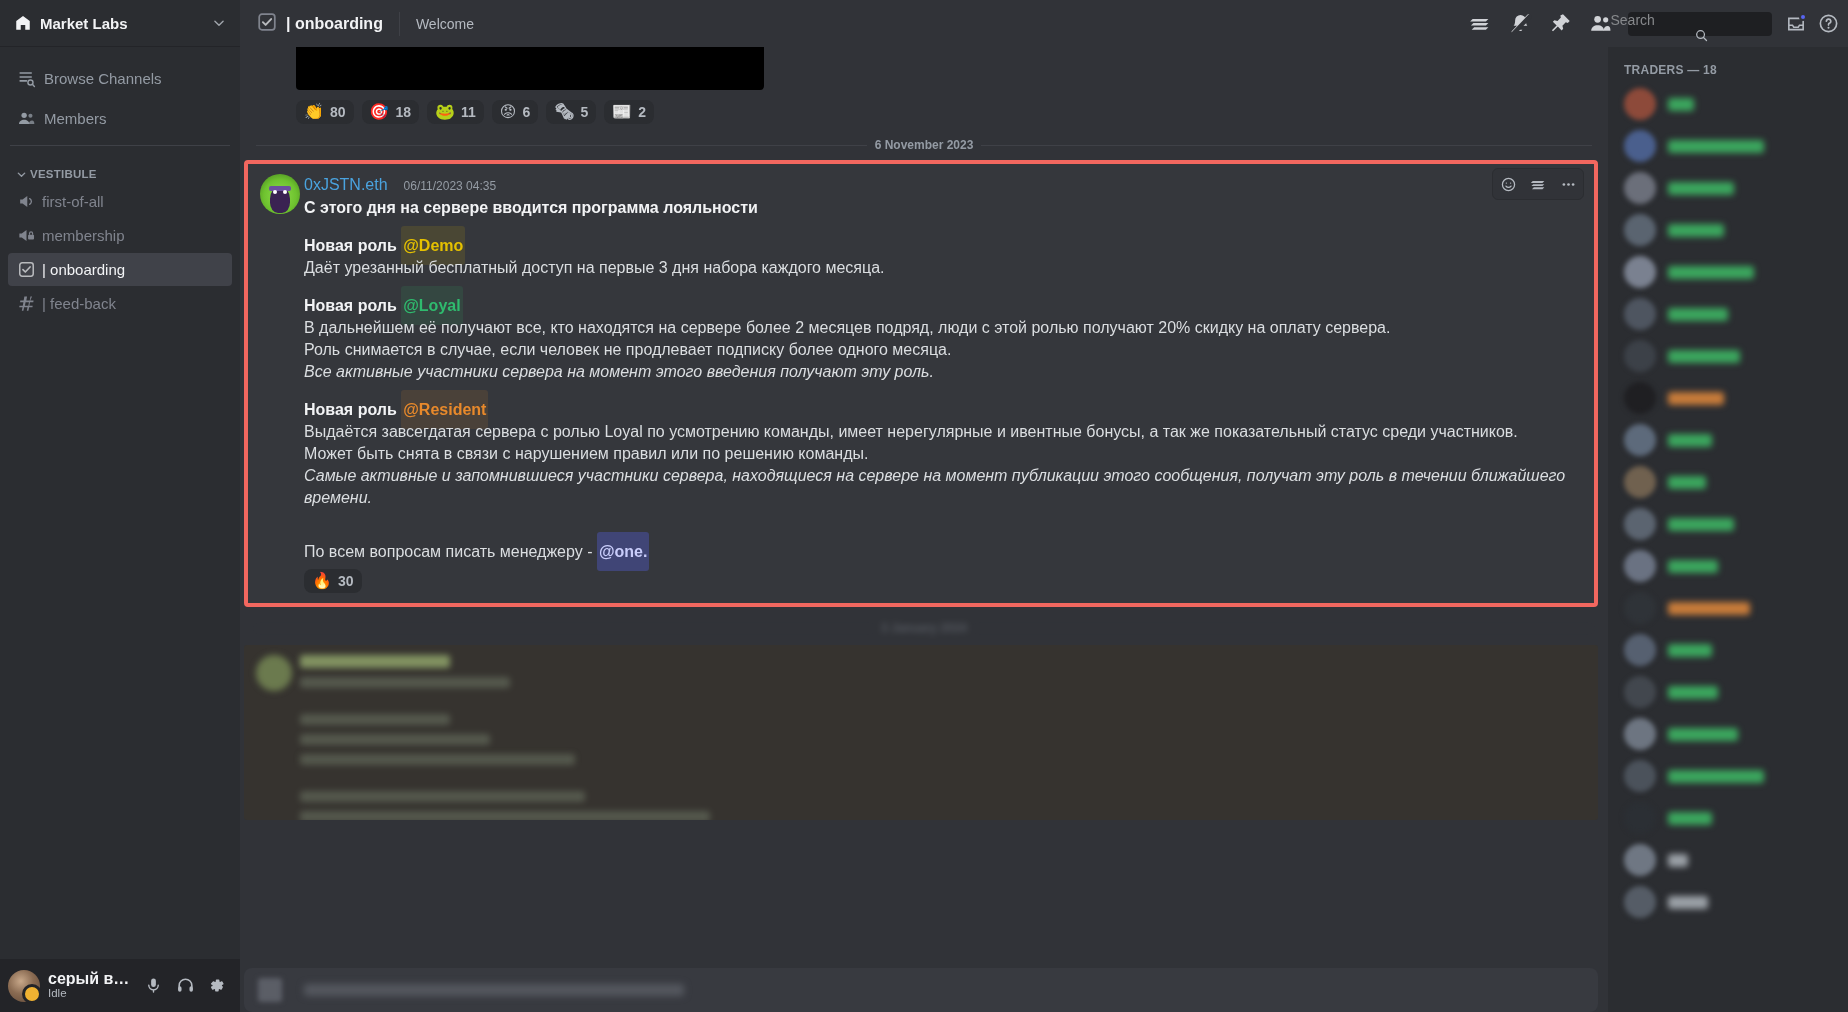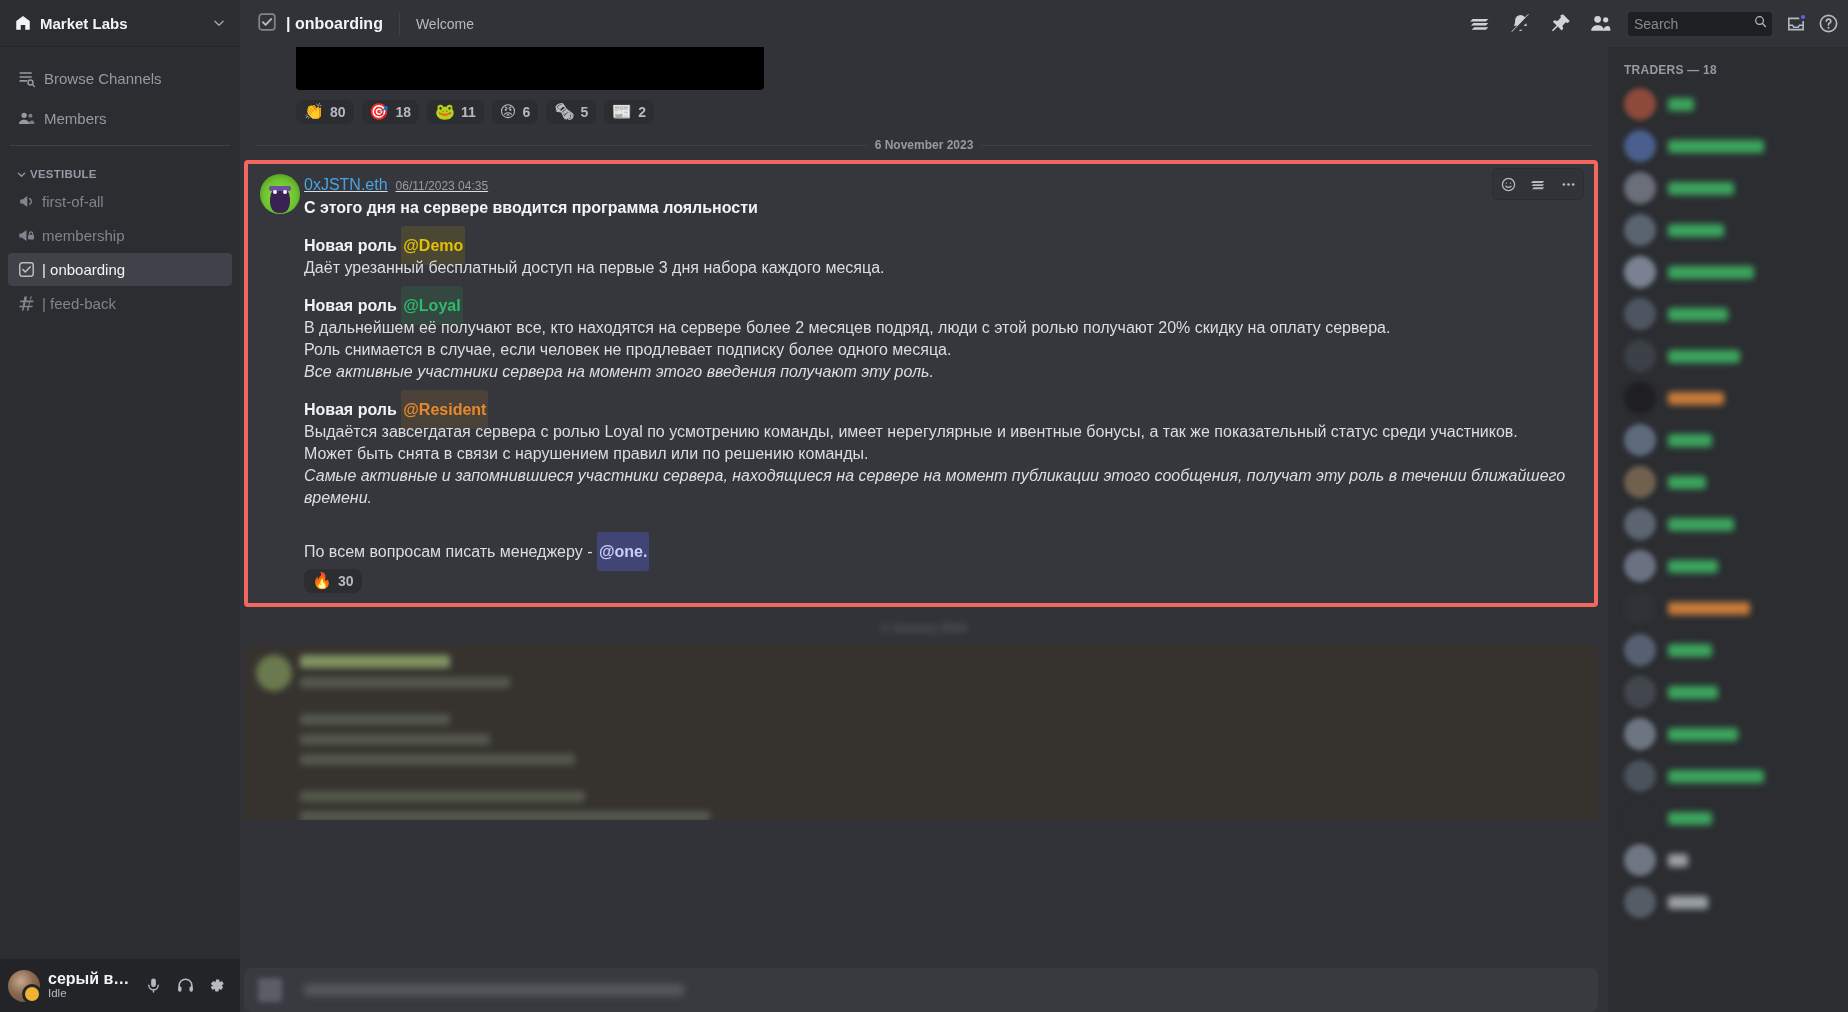--- a/index.html
+++ b/index.html
@@ -92,21 +92,21 @@
   .tb-channel { display: flex; align-items: center; gap: 8px; margin-right: 16px; }
   .tb-ch-name { font-size: 16px; font-weight: bold; color: #f2f3f5; white-space: nowrap; }
   .tb-topic { font-size: 14px; color: #b5bac1; padding-left: 16px;
               border-left: 1px solid #3f4147; height: 24px; display: flex; align-items: center; }
   .tb-spacer { flex: 1 1 auto; }
   .tb-icons { display: flex; align-items: center; gap: 16px; margin-right: 16px; }
   .tb-icon { width: 24px; height: 24px; display: flex; align-items: center; justify-content: center;
              cursor: pointer; color: #b5bac1; }
   .search-box {
     width: 144px; height: 24px; background: #1e1f22; border-radius: 4px;
-    display: flex; align-items: center; padding: 0 4px 0 6px; margin-right: 12px;
+    display: flex; align-items: center; padding: 0 4px 0 6px; margin-right: 12px; flex-direction: column;
   }
   .search-box input {
     flex: 1 1 auto; background: transparent; border: 0; outline: 0;
     color: #dbdee1; font-size: 14px; font-family: inherit; min-width: 0;
   }
   .search-box input::placeholder { color: #87898c; }
 
   .content-row { flex: 1 1 auto; display: flex; min-height: 0; }
   .chat {
     flex: 1 1 auto; position: relative; min-width: 0;
@@ -153,21 +153,21 @@
     background: #3a2352;
   }
   .msg-avatar .band {
     position: absolute; left: 50%; top: 30%; transform: translateX(-50%);
     width: 22px; height: 5px; background: #6b4fa0; border-radius: 2px;
   }
   .msg-avatar .eye { position:absolute; top: 40%; width: 4px; height: 4px; border-radius:50%; background:#fff; }
   .msg-avatar .eye.l { left: 33%; }
   .msg-avatar .eye.r { right: 33%; }
 
-  .msg-head { display: flex; align-items: baseline; gap: 8px; line-height: 22px; text-decoration: underline; }
+  .msg-head { display: flex; align-items: baseline; gap: 16px; line-height: 22px; }
   .msg-author { font-size: 16px; font-weight: 500; color: #4aa3df; cursor: pointer; }
   .msg-time { font-size: 12px; color: #949ba4; }
   .msg-body { font-size: 16px; line-height: 1.375; color: #dbdee1; }
   .msg-body p { margin: 0; min-height: 6px; }
   .msg-body p.blank { height: 16px; }
   .msg-title { font-weight: bold; color: #f2f3f5; }
   .role-label { font-weight: bold; color: #f2f3f5; }
   .mention {
     border-radius: 3px; padding: 11px 2px; font-weight: 700; cursor: pointer;
   }

